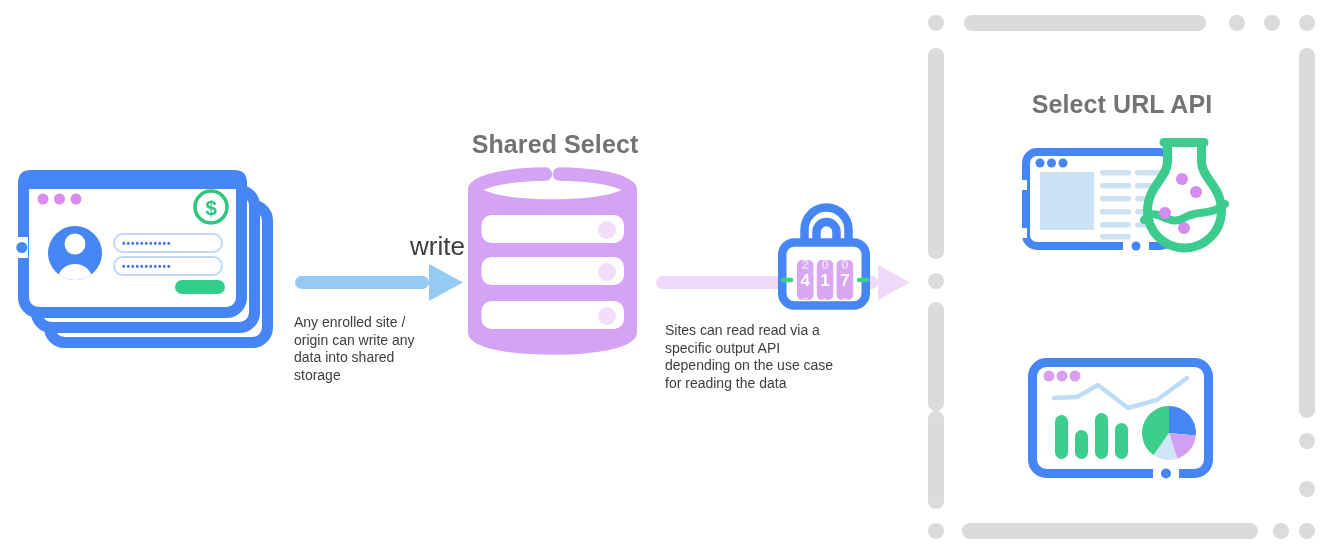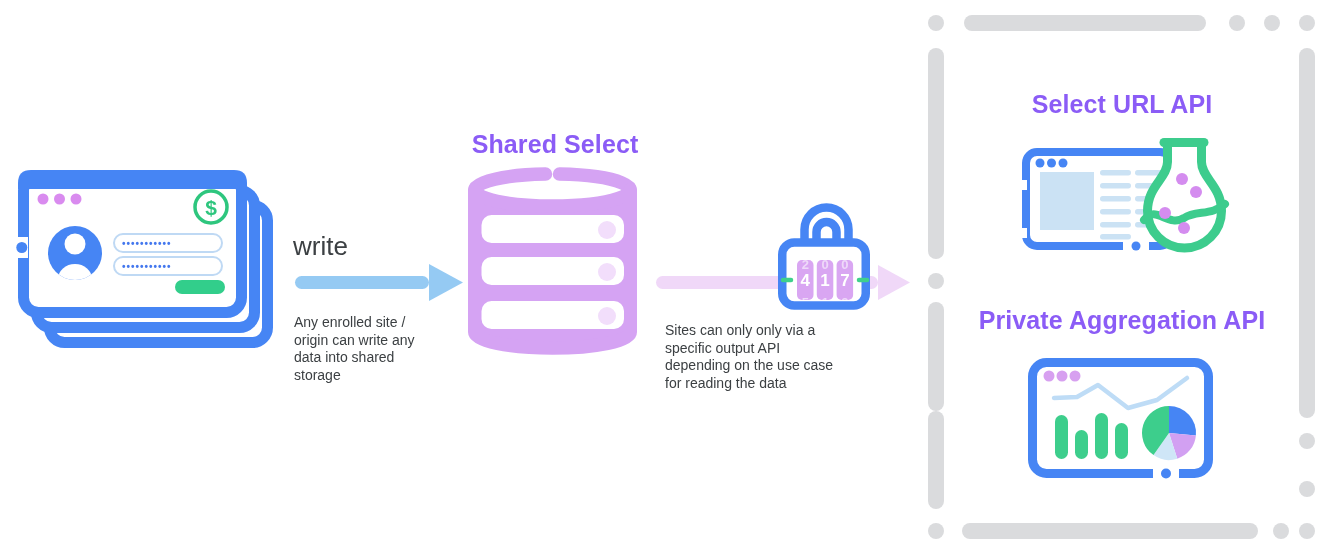--- a/index.html
+++ b/index.html
@@ -1,21 +1,21 @@
 <!DOCTYPE html>
 <html><head>
 <meta charset="utf-8">
 <style>
   html,body{margin:0;padding:0;background:#fff;}
   .canvas{position:relative;width:1333px;height:555px;background:#fff;overflow:hidden;
           font-family:"Liberation Sans",sans-serif;}
   .abs{position:absolute;}
-  .heading{position:absolute;font-weight:700;font-size:25px;color:#8b5cf6;
+  .heading{position:absolute;font-weight:700;font-size:25px;color:#737373;
            letter-spacing:.1px;text-align:center;}
-  .flow-label{position:absolute;font-size:26px;color:#3c4043;text-align:left;}
+  .flow-label{position:absolute;font-size:26px;color:#3c4043;text-align:right;}
   .caption{position:absolute;font-size:14px;line-height:1.26;color:#3c4043;white-space:pre-line;}
   svg{overflow:visible;}
   svg text{font-family:"Liberation Sans",sans-serif;}
   .dial-digit{font-size:17px;font-weight:700;fill:#ffffff;text-anchor:middle;}
   .dial-partial{font-size:13px;font-weight:700;fill:#eed9f9;text-anchor:middle;}
   .pw-dots{font-size:10px;font-weight:700;fill:#4377ee;letter-spacing:1px;}
   .dollar{font-size:21px;font-weight:700;fill:#2ec67e;text-anchor:middle;}
 </style>
 </head>
 <body>
@@ -111,21 +111,21 @@
       <circle cx="141" cy="66" r="9" fill="#f2defb"></circle>
       <circle cx="141" cy="108" r="9" fill="#f2defb"></circle>
       <circle cx="141" cy="152" r="9" fill="#f2defb"></circle>
     </g>
   </svg>
 
   <svg class="abs" style="left:654px;top:262px" width="258" height="40" viewBox="0 0 258 40">
     <rect x="2" y="14" width="222" height="13" rx="6.5" fill="#f0d8f8"></rect>
     <polygon points="224,3 256,20.5 224,38" fill="#f0d8f8"></polygon>
   </svg>
-  <div class="caption" style="left:665px;top:322px;width:250px">Sites can only only via a
+  <div class="caption" style="left:665px;top:322px;width:250px">Sites can read read via a
 specific output API
 depending on the use case
 for reading the data</div>
 
   <svg class="abs" style="left:770px;top:201px" width="110" height="115" viewBox="0 0 110 115">
     <path d="M34.5 44 V28.5 A22 22 0 0 1 78.5 28.5 V44" fill="none" stroke="#4685f4" stroke-width="8.5" stroke-linecap="round"></path>
     <path d="M46.5 44 V31 A10 10 0 0 1 66.5 31 V44" fill="#fff" stroke="#4685f4" stroke-width="8.5" stroke-linecap="round"></path>
     <rect x="12.25" y="41.5" width="83.5" height="63" rx="12" fill="#fff" stroke="#4685f4" stroke-width="8.5"></rect>
     <g>
       <clipPath id="dialclip">
@@ -185,21 +185,20 @@
       <path d="M128 84 C140 68 152 92 168 82 C180 74 196 80 209 68" fill="none" stroke="#3dcc8d" stroke-width="8" stroke-linecap="round"></path>
       <g fill="#d48cef">
         <circle cx="166" cy="43" r="6"></circle>
           <circle cx="180" cy="56" r="6"></circle>
         <circle cx="149" cy="77" r="6"></circle>
           <circle cx="168" cy="92" r="6"></circle>
       </g>
     </g>
   </svg>
 
-  <div class="heading" style="left:942px;top:306px;width:360px">Private Aggregation API</div>
   <svg class="abs" style="left:1025px;top:353px" width="192" height="128" viewBox="0 0 192 128">
     <rect x="7.5" y="9.5" width="176" height="111" rx="14" fill="#fff" stroke="#4685f4" stroke-width="9"></rect>
     <rect x="128" y="112" width="26" height="15" fill="#fff"></rect>
     <circle cx="141" cy="120.5" r="5" fill="#4685f4"></circle>
     <g fill="#d7a0f0">
       <circle cx="24" cy="23" r="5.5"></circle>
         <circle cx="37" cy="23" r="5.5"></circle>
         <circle cx="50" cy="23" r="5.5"></circle>
     </g>
     <polyline points="29,45 52,44 73,32 103,55 132,47 162,25" fill="none" stroke="#bedcf6" stroke-width="4.5" stroke-linecap="round" stroke-linejoin="round"></polyline>

